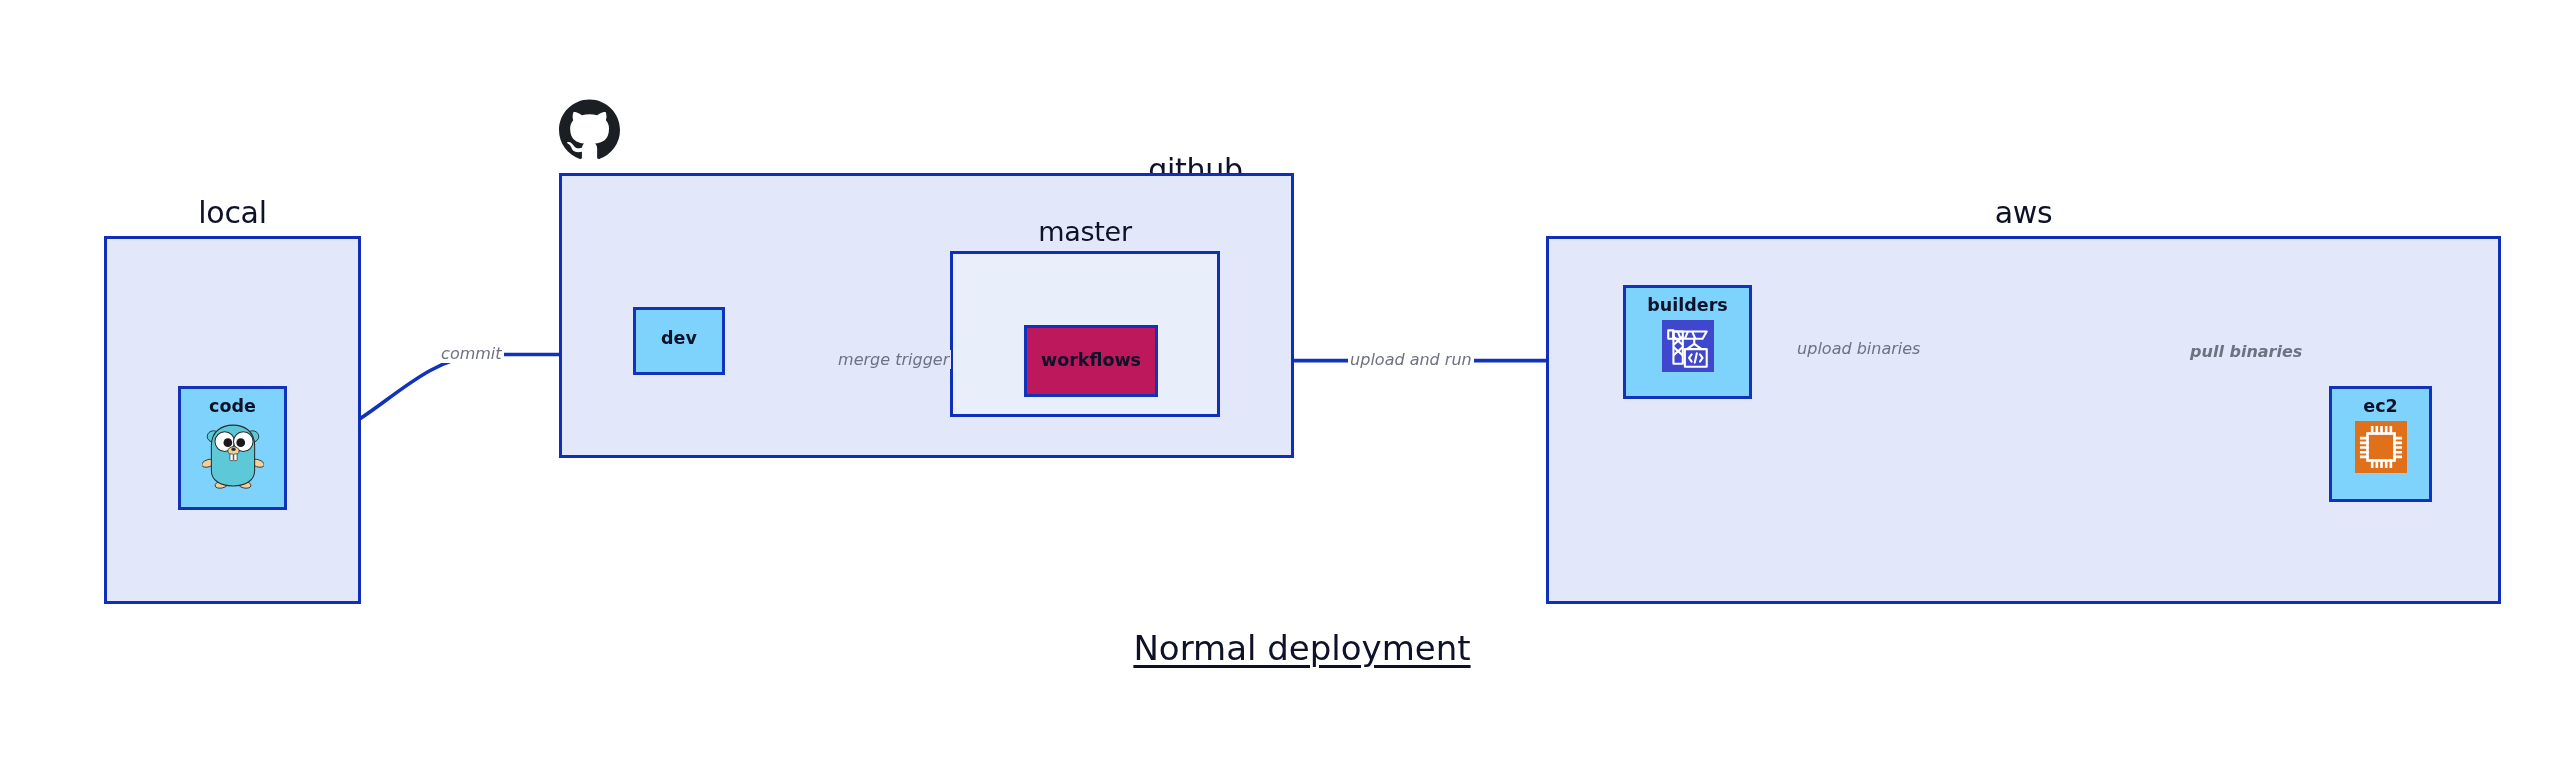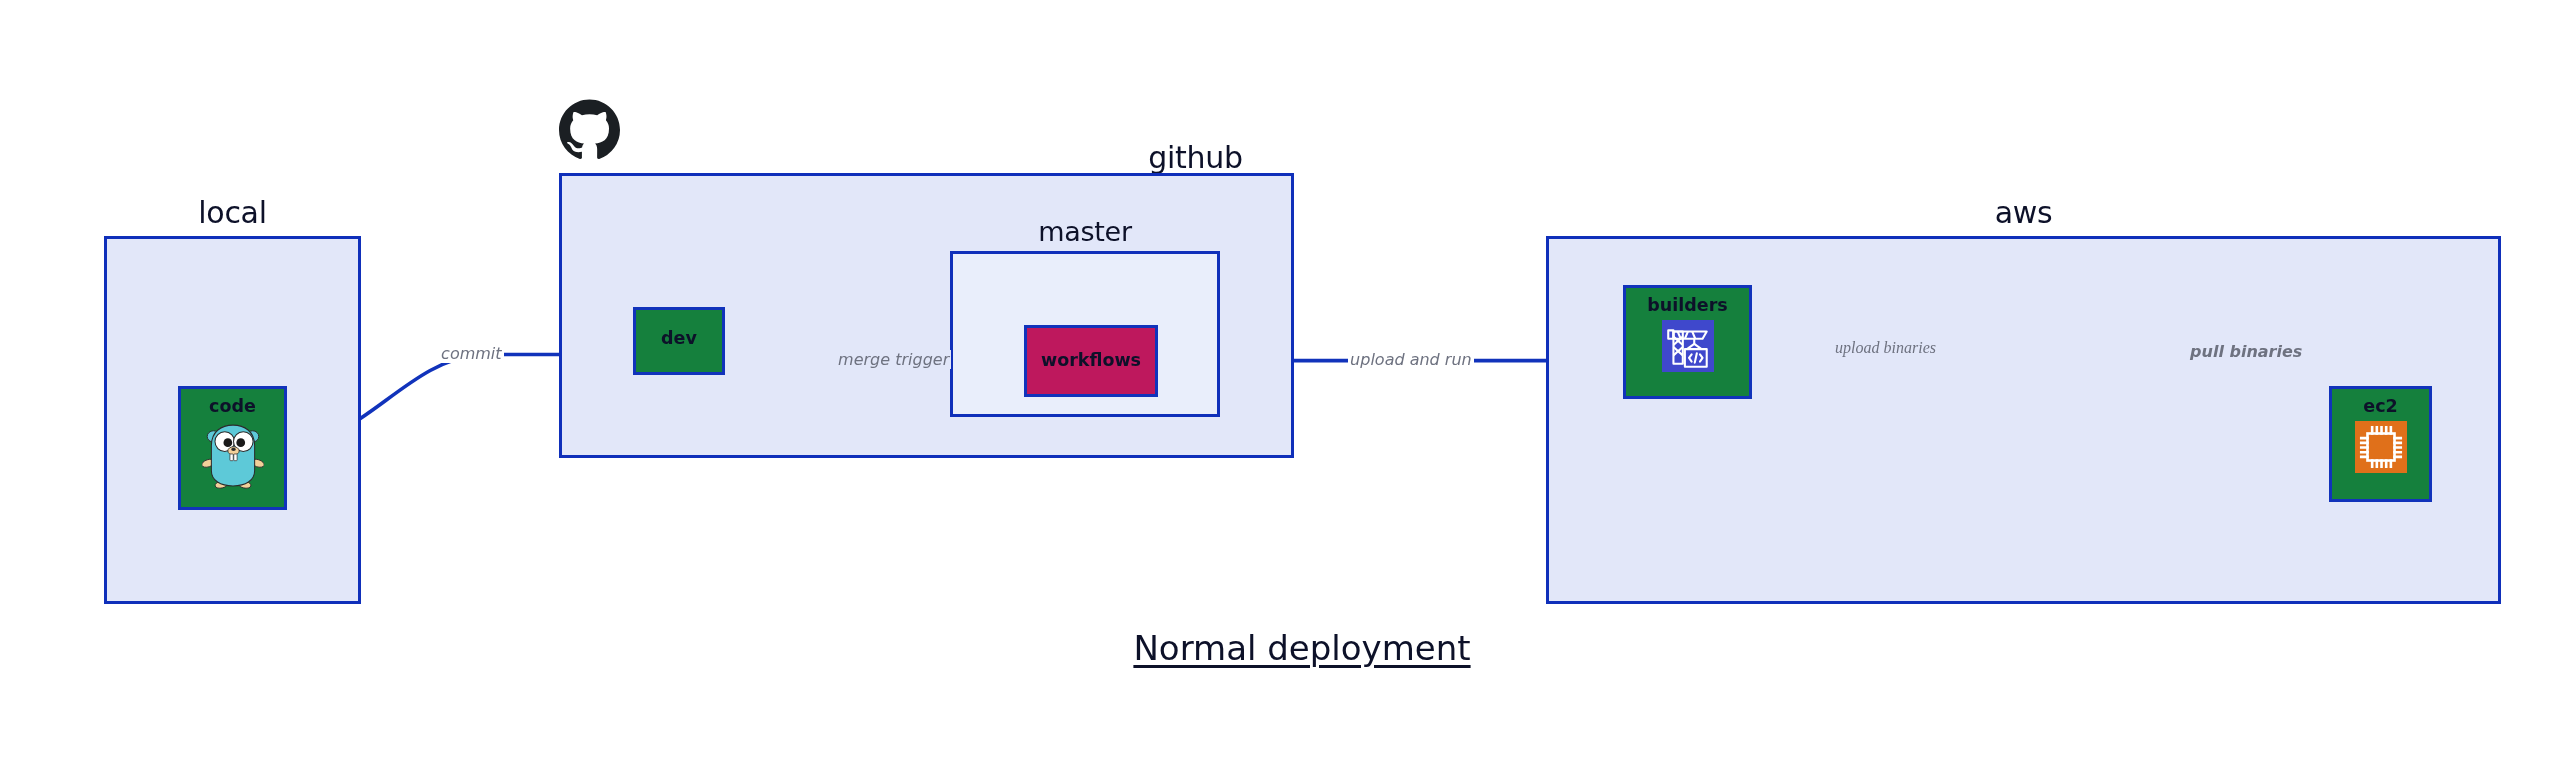--- a/index.html
+++ b/index.html
@@ -6,21 +6,21 @@
   html,body{margin:0;padding:0;background:#ffffff;}
   body{font-family:"Liberation Sans",sans-serif;}
   #stage{position:relative;width:2604px;height:781px;background:#ffffff;overflow:hidden;}
 
   
   .group{position:absolute;background:#e2e7f9;border:3.1px solid #0f2fba;box-sizing:border-box;}
   .group-label{position:absolute;color:#0d1129;font-size:30px;font-weight:400;white-space:nowrap;
                font-family:"DejaVu Sans",sans-serif;letter-spacing:-0.3px;}
 
   
-  .node{position:absolute;background:#15803d;border:3.1px solid #1133bb;box-sizing:border-box;
+  .node{position:absolute;background:#7dd3fc;border:3.1px solid #1133bb;box-sizing:border-box;
         display:flex;flex-direction:column;align-items:center;}
   .node-label{color:#0d1129;font-size:17.5px;font-weight:bold;margin-top:7.2px;white-space:nowrap;
               font-family:"DejaVu Sans",sans-serif;}
   .node-icon{margin-top:5.2px;display:block;}
 
   
   .edge-label{position:absolute;color:#6e7280;font-size:16px;font-style:italic;white-space:nowrap;
               background:transparent;font-family:"DejaVu Sans",sans-serif;margin-left:13px;}
   .edge-label.onwhite{background:#ffffff;padding:0 2.1px;}
   .edge-label.ongroup{background:#e2e7f9;padding:0 2.1px;}
@@ -96,21 +96,21 @@
       <path d="M8 0C3.58 0 0 3.58 0 8c0 3.54 2.29 6.53 5.47 7.59.4.07.55-.17.55-.38
                0-.19-.01-.82-.01-1.49-2.01.37-2.53-.49-2.69-.94-.09-.23-.48-.94-.82-1.13
                -.28-.15-.68-.52-.01-.53.63-.01 1.08.58 1.23.82.72 1.21 1.87.87 2.33.66
                .07-.52.28-.87.51-1.07-1.78-.2-3.64-.89-3.64-3.95 0-.87.31-1.59.82-2.15
                -.08-.2-.36-1.02.08-2.12 0 0 .67-.21 2.2.82.64-.18 1.32-.27 2-.27
                .68 0 1.36.09 2 .27 1.53-1.04 2.2-.82 2.2-.82.44 1.1.16 1.92.08 2.12
                .51.56.82 1.27.82 2.15 0 3.07-1.87 3.75-3.65 3.95.29.25.54.73.54 1.48
                0 1.07-.01 1.93-.01 2.2 0 .21.15.46.55.38A8.012 8.012 0 0 0 16 8c0-4.42-3.58-8-8-8z"></path>
     </svg>
   </div>
-  <div class="group-label" style="left:1097px;top:140px;width:197px;text-align:center;">github</div>
+  <div class="group-label" style="left:1097px;top:152px;width:197px;text-align:center;">github</div>
   <div class="group" style="left:559px;top:173px;width:735px;height:285px;"></div>
 
   <div class="node" style="left:633px;top:307px;width:92px;height:68px;">
     <div class="node-label" style="margin-top:17.5px;">dev</div>
   </div>
 
   <div class="group-label" style="left:950px;top:216px;width:270px;text-align:center;font-size:27px;">master</div>
   <div class="group" style="left:950px;top:251px;width:270px;height:166px;background:#e9eefb;"></div>
 
   <div class="node" style="left:1024px;top:325px;width:134px;height:72px;background:#be185d;">
@@ -166,20 +166,20 @@
       </svg>
     </div>
   </div>
 
   <div class="edge-label onwhite" style="left:426px;top:344px;">commit</div>
 
   <div class="edge-label ongroup" style="left:823px;top:350px;">merge trigger</div>
 
   <div class="edge-label onwhite" style="left:1335px;top:350px;">upload and run</div>
 
-  <div class="edge-label ongroup" style="left:1820px;top:339px;font-family:Liberation Serif, serif;">upload binaries</div>
+  <div class="edge-label ongroup" style="left:1782px;top:339px;">upload binaries</div>
 
   <div class="edge-label ongroup" style="left:2175px;top:342px;font-weight:bold;">pull binaries</div>
 
   <div id="diagram-title">Normal deployment</div>
 
 </div>
 
 
 </body></html>

